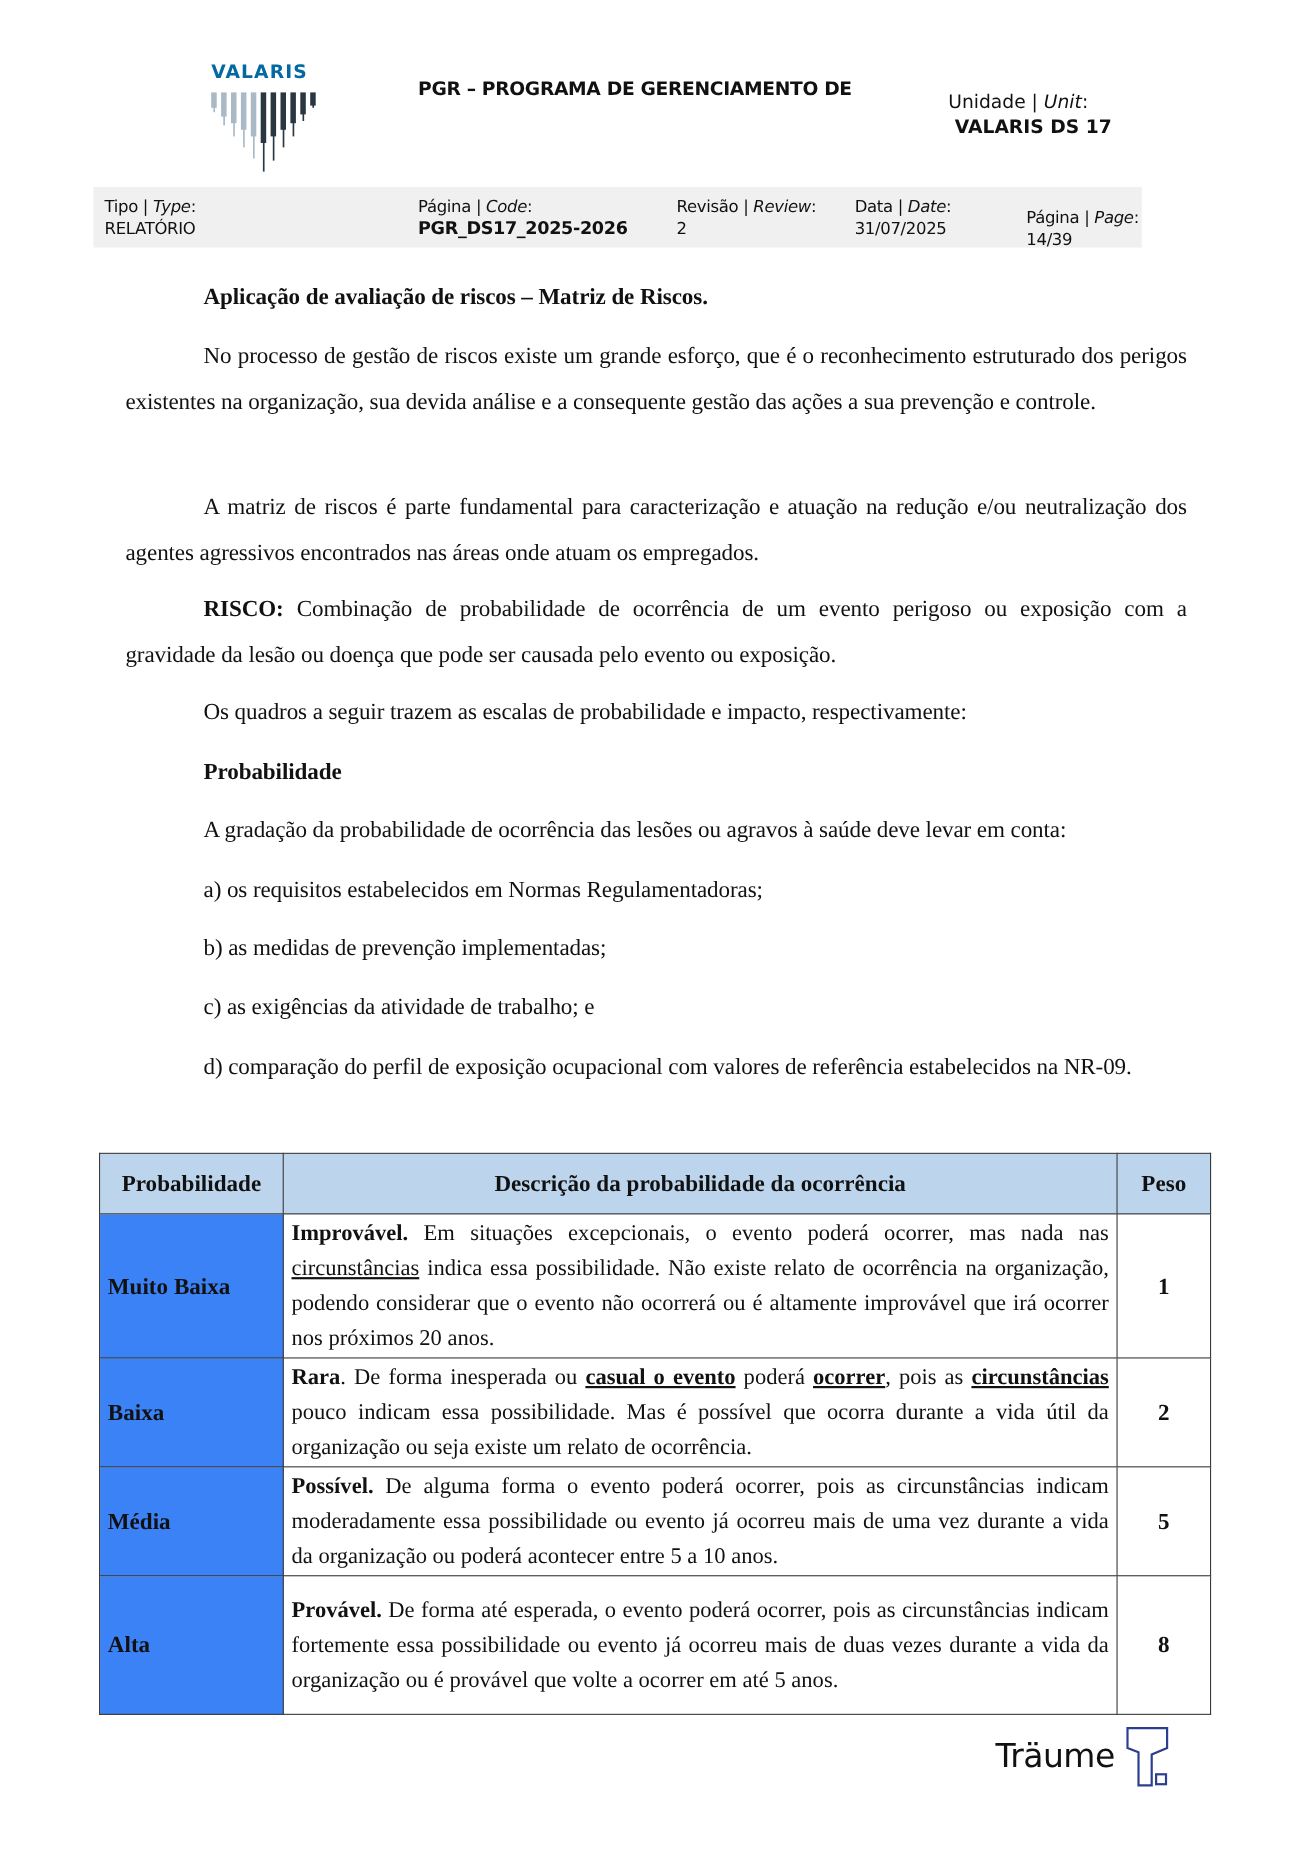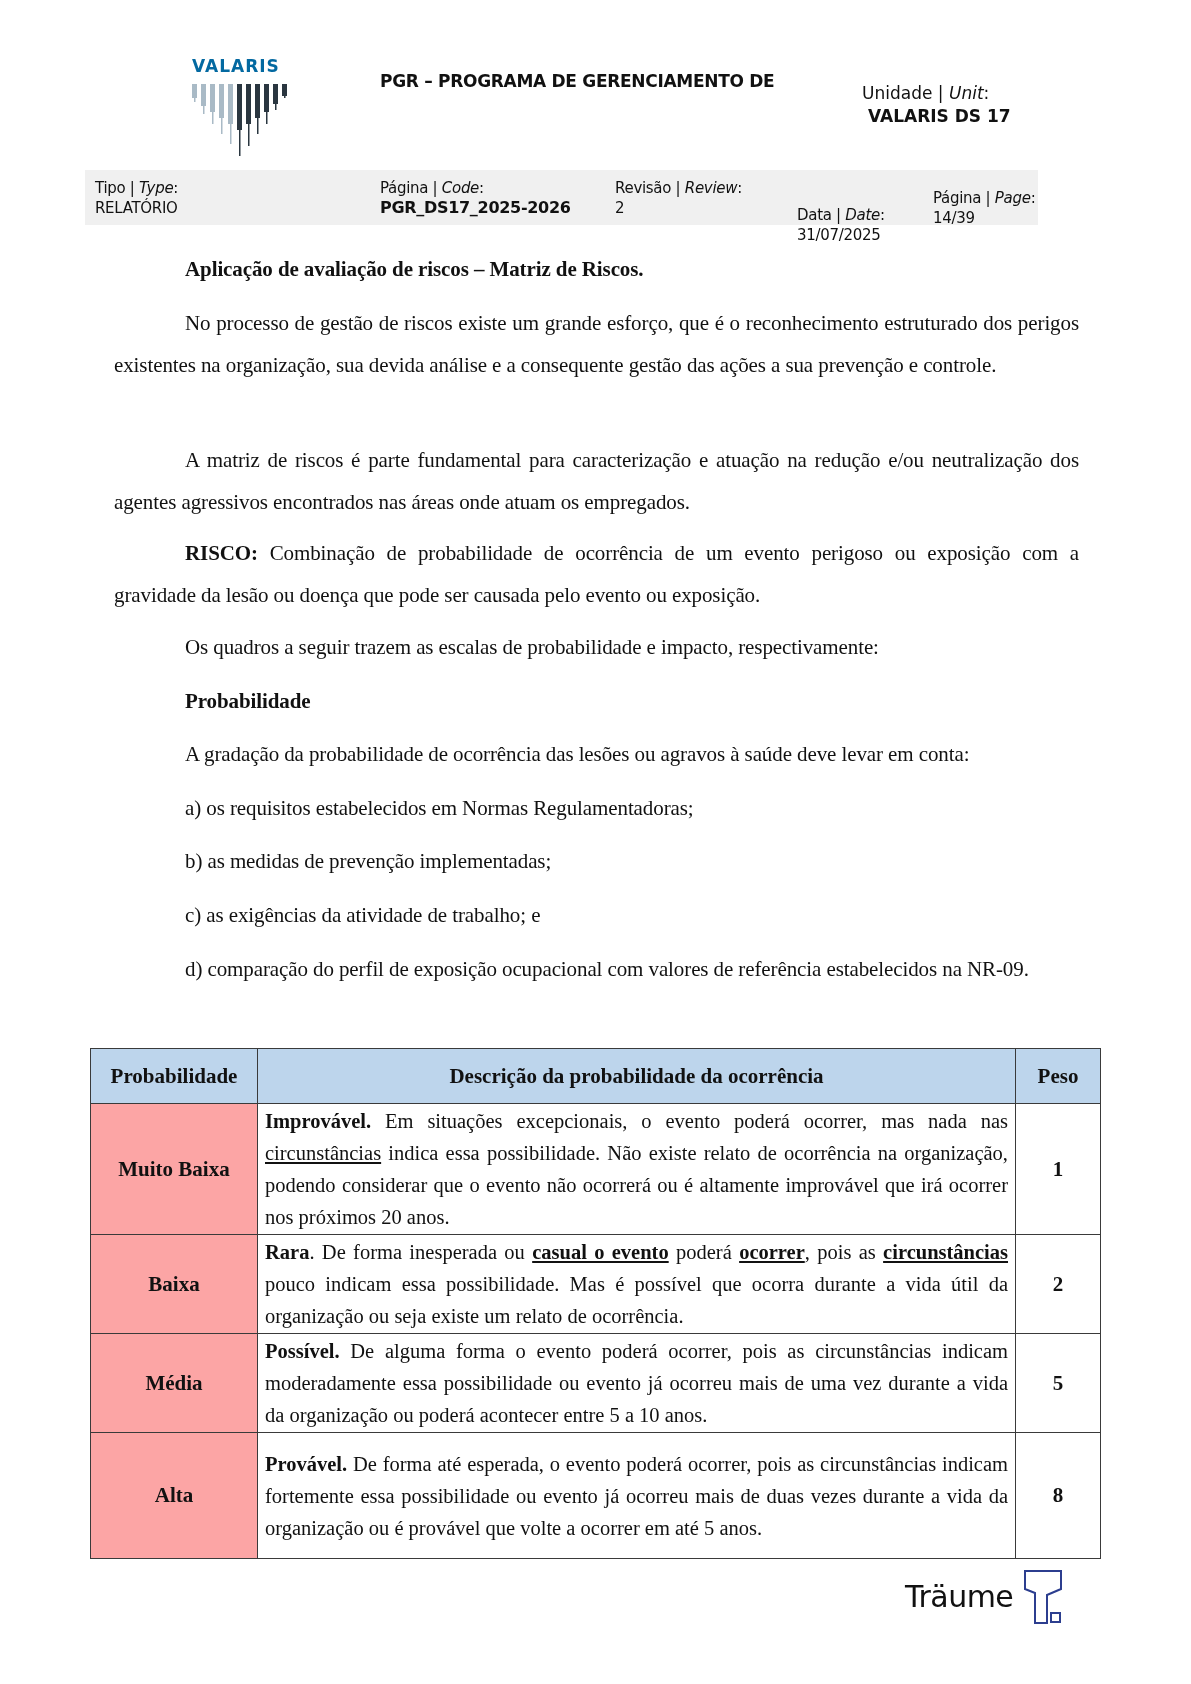--- a/index.html
+++ b/index.html
@@ -23,21 +23,21 @@
 
   
   .para { position: absolute; left: 114px; width: 965px; font-family: "Liberation Serif", serif; font-size: 21px; line-height: 42px; text-align: justify; letter-spacing: -0.1px; }
   .para .ind { display: inline-block; width: 71px; }
   .bold { font-weight: bold; }
 
   
   #prob-table { position: absolute; left: 90px; top: 1048px; width: 1011px; border-collapse: collapse; font-family: "Liberation Serif", serif; font-size: 20.5px; }
   #prob-table td, #prob-table th { border: 1.5px solid #3a3a3a; padding: 0 7px; }
   #prob-table th { background: #bdd5ec; height: 54px; font-weight: bold; font-size: 21px; }
-  #prob-table td.level { background: #fca5a5; text-align: center; font-weight: bold; font-size: 21px; width: 152px; }
+  #prob-table td.level { background: #3b82f6; text-align: left; font-weight: bold; font-size: 21px; width: 152px; }
   #prob-table td.desc { text-align: justify; line-height: 32px; padding-top: 1px; padding-bottom: 1px; }
   #prob-table td.weight { text-align: center; font-weight: bold; font-size: 21px; width: 70px; }
   .u { text-decoration: underline; }
 
   
   #traume { left: 905px; top: 1569px; width: 170px; height: 60px; }
   #traume .word { position: absolute; left: 0; top: 10px; font-family: "DejaVu Sans", sans-serif; font-size: 30px; color: #111; letter-spacing: -0.5px; }
 </style>
 </head>
 <body>
@@ -87,21 +87,21 @@
     <span class="v">RELATÓRIO</span>
   </div>
   <div class="info-cell" style="left:295px;">
     <span>Página | </span><i>Code</i>:
     <span class="v bold">PGR_DS17_2025-2026</span>
   </div>
   <div class="info-cell" style="left:530px;">
     <span>Revisão | </span><i>Review</i>:
     <span class="v">2</span>
   </div>
-  <div class="info-cell" style="left:712px;margin-top:27px;">
+  <div class="info-cell" style="left:692px;">
     <span>Data | </span><i>Date</i>:
     <span class="v">31/07/2025</span>
   </div>
   <div class="info-cell" id="info-page" style="left:848px;">
     <span>Página | </span><i>Page</i>: <span>14/39</span>
   </div>
 </div>
 
 <div class="para bold" style="top:248px;"><span class="ind"></span><span>Aplicação de avaliação de riscos – Matriz de Riscos.</span></div>
 

